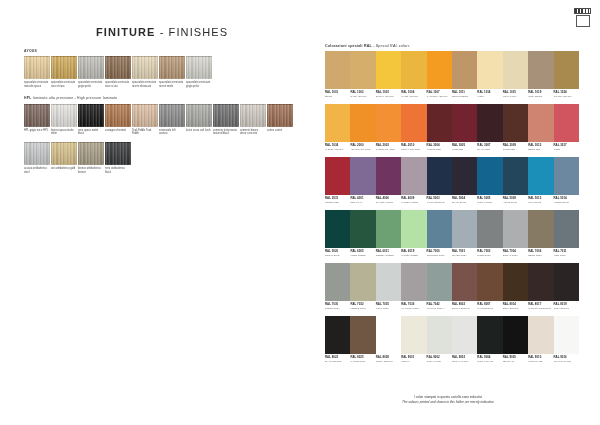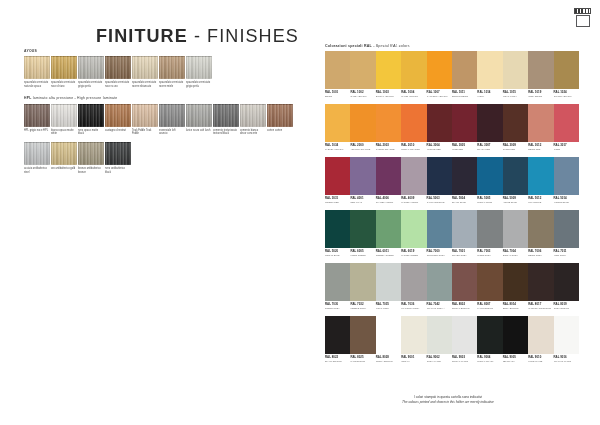--- a/index.html
+++ b/index.html
@@ -28,21 +28,21 @@
   .corner-icon .ci-body{
     width:14px;height:12px;margin:1px auto 0 auto;
     border:1.4px solid #58585a;
     box-sizing:border-box;
     background:#fff;
   }
 
   
   .title{
     position:absolute; left:96px; top:26px;
-    font-size:18px; letter-spacing:1.1px; font-weight:400;
+    font-size:11px; letter-spacing:1.1px; font-weight:400;
     color:#2b2b2b; white-space:nowrap;
   }
   .title b{font-weight:700;}
 
   
   .left-col{position:absolute; left:24px; top:50px; width:280px;}
   .sec-head{
     font-size:3.4px; font-weight:700; letter-spacing:.25px;
     color:#3a3a3a; margin:0 0 2.5px 0; line-height:1.15;
   }

